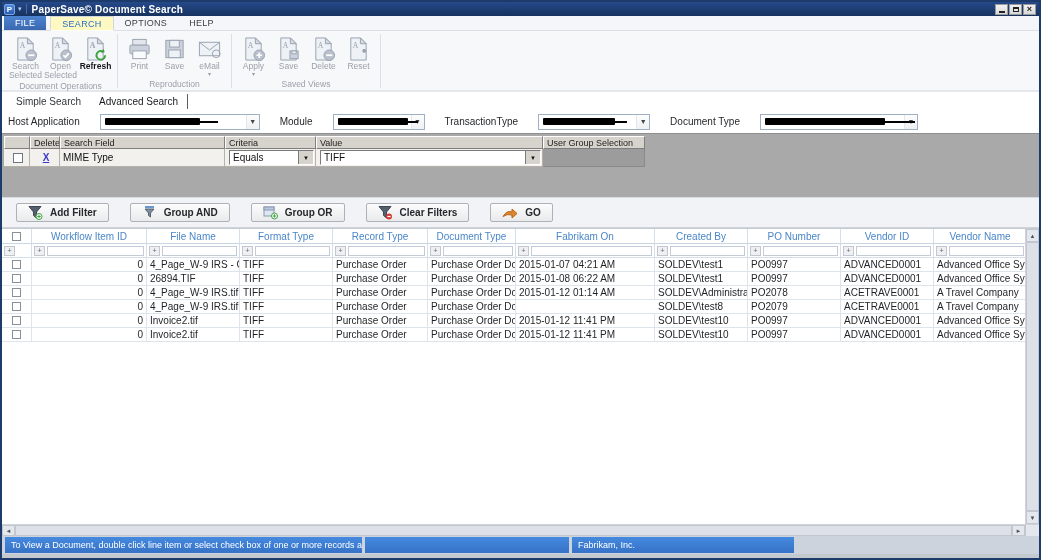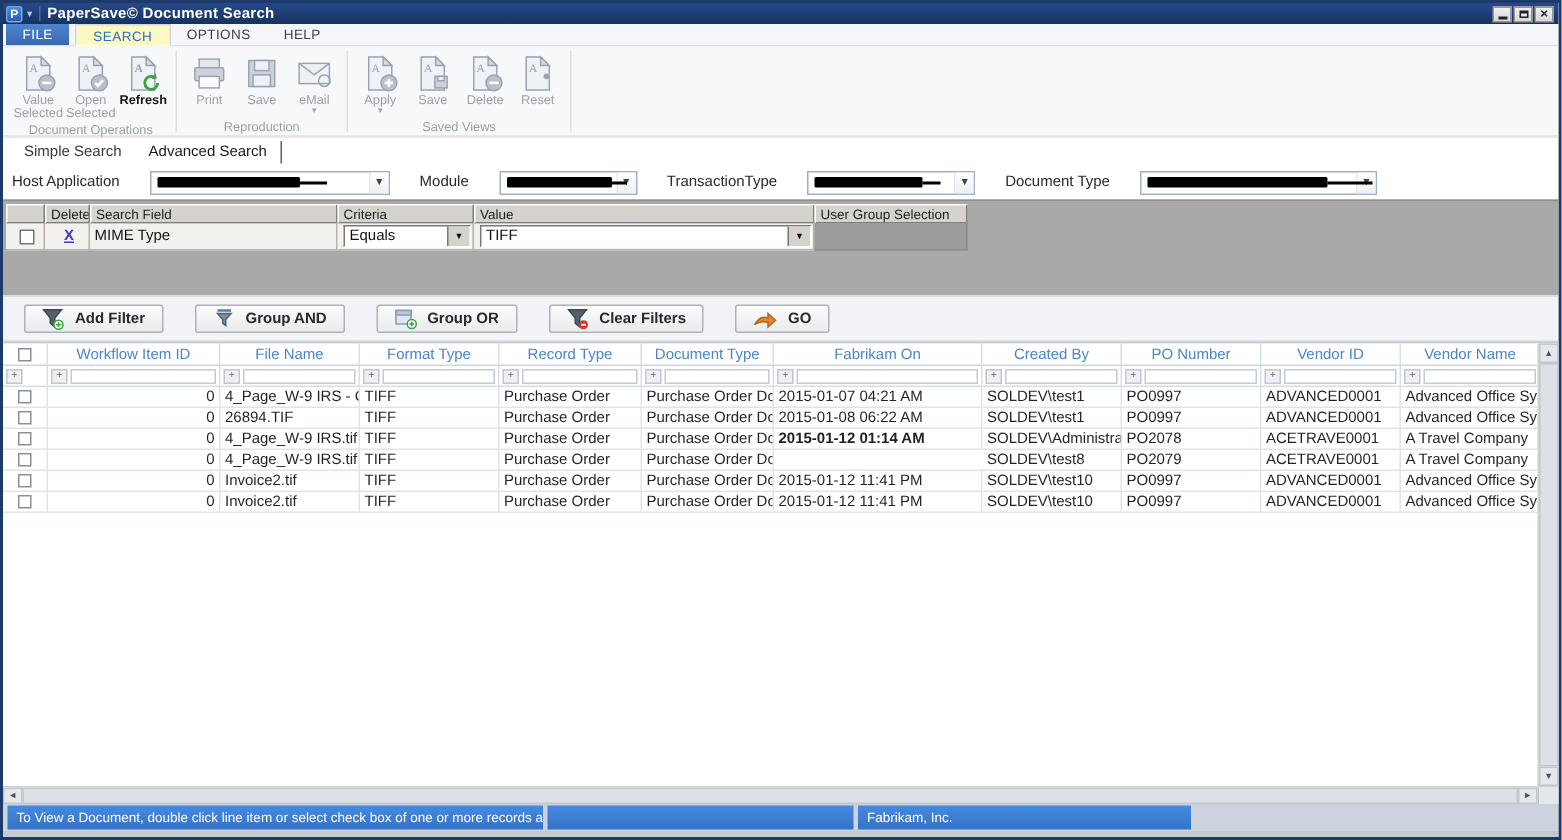--- a/index.html
+++ b/index.html
@@ -143,21 +143,21 @@
               <span style="display: inline-flex; align-items: center;">
                 <svg width="25" height="26" viewBox="0 0 26 26">
                   <path d="M5 1.5h10l6 6V24.5H5z" fill="#eef1f5" stroke="#98a2b0"></path>
                   <path d="M15 1.5l6 6h-6z" fill="#d3dae3" stroke="#98a2b0"></path>
                   <text x="7" y="12" font-size="8" fill="#98a2b0" font-family="Liberation Serif,serif">A</text>
                   <circle cx="19" cy="19.5" r="5.5" fill="#b9c0cb" stroke="#98a2b0"></circle>
                   <rect x="15.8" y="18.6" width="6.4" height="1.8" fill="#fff"></rect>
                 </svg>
               </span>
             </div>
-            <div>Value Selected</div>
+            <div>Search Selected</div>
           </div>
           <div class="rbtn">
             <div class="ricon">
               <span style="display: inline-flex; align-items: center;">
                 <svg width="25" height="26" viewBox="0 0 26 26">
                   <path d="M5 1.5h10l6 6V24.5H5z" fill="#eef1f5" stroke="#98a2b0"></path>
                   <path d="M15 1.5l6 6h-6z" fill="#d3dae3" stroke="#98a2b0"></path>
                   <text x="7" y="12" font-size="8" fill="#98a2b0" font-family="Liberation Serif,serif">A</text>
                   <circle cx="19" cy="19.5" r="5.5" fill="#b9c0cb" stroke="#98a2b0"></circle>
                   <path d="M16 19.5l2 2 3.5-4" stroke="#fff" stroke-width="1.8" fill="none"></path>
@@ -499,21 +499,21 @@
             </div>
             <div class="grow">
               <div class="gcell" style="width: 30px;">
                 <div class="gck"></div>
               </div>
               <div class="gcell right" style="width: 115px;">0</div>
               <div class="gcell" style="width: 93px;">4_Page_W-9 IRS.tif</div>
               <div class="gcell" style="width: 93px;">TIFF</div>
               <div class="gcell" style="width: 95px;">Purchase Order</div>
               <div class="gcell" style="width: 88px;">Purchase Order Documentatio</div>
-              <div class="gcell" style="width: 139px; font-weight: bold;">2015-01-12 01:14 AM</div>
+              <div class="gcell" style="width: 139px;">2015-01-12 01:14 AM</div>
               <div class="gcell" style="width: 93px;">SOLDEV\Administrator</div>
               <div class="gcell" style="width: 93px;">PO2078</div>
               <div class="gcell" style="width: 93px;">ACETRAVE0001</div>
               <div class="gcell" style="width: 93px;">A Travel Company</div>
             </div>
             <div class="grow">
               <div class="gcell" style="width: 30px;">
                 <div class="gck"></div>
               </div>
               <div class="gcell right" style="width: 115px;">0</div>

